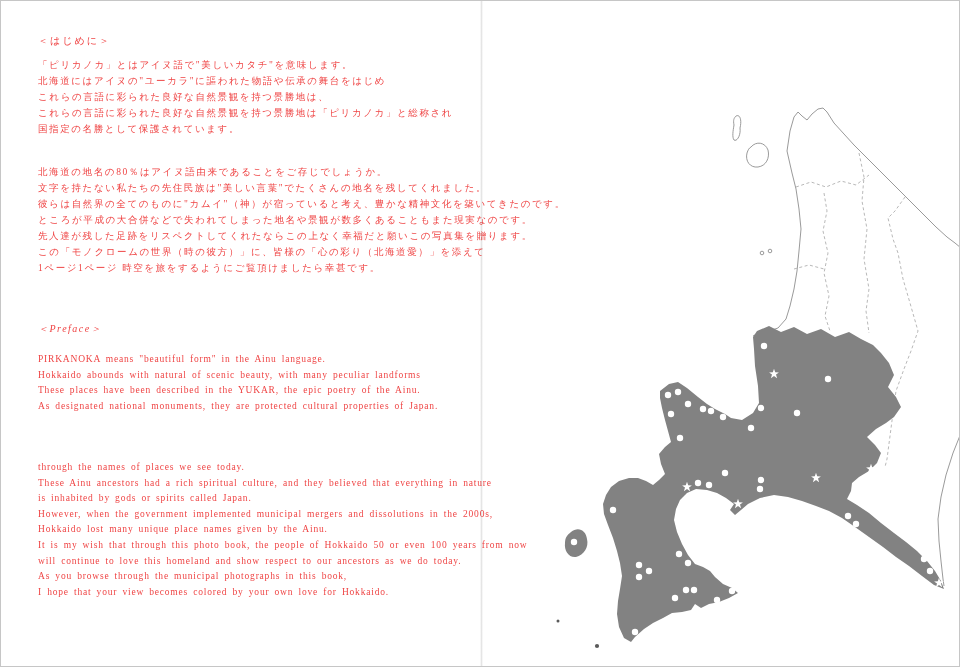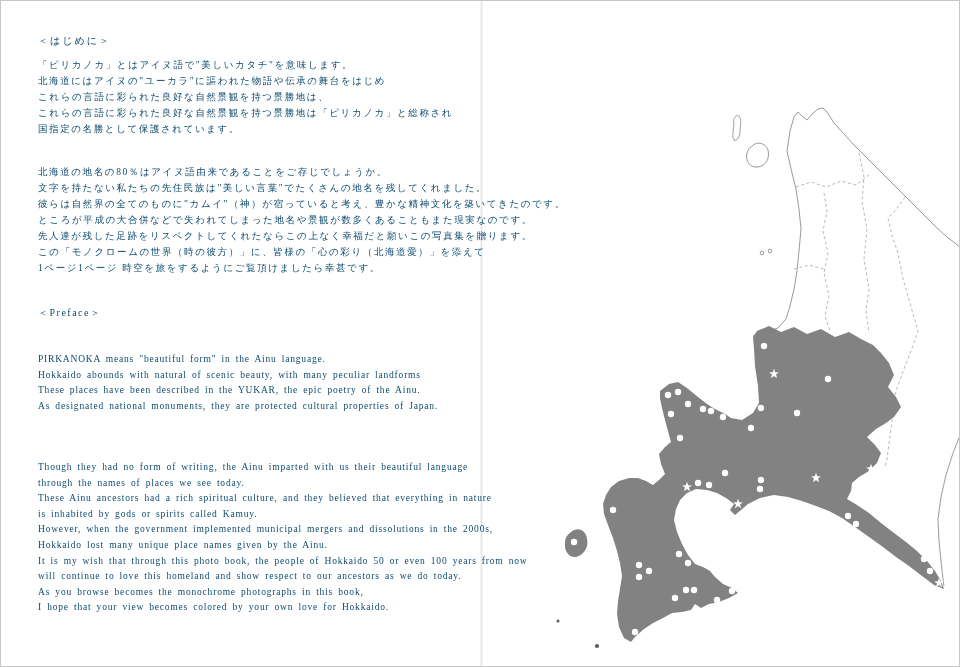--- a/index.html
+++ b/index.html
@@ -1,29 +1,29 @@
 <!DOCTYPE html>
 <html><head>
 <meta charset="utf-8">
 <style>
   html,body{margin:0;padding:0;background:#e9e9e9;}
   .spread{position:relative;width:960px;height:667px;background:#ffffff;border:1px solid #c6c6c6;box-sizing:border-box;overflow:hidden;
-          font-family:"Liberation Serif","DejaVu Serif",serif;color:#0c4a6e;}
+          font-family:"Liberation Serif","DejaVu Serif",serif;color:#ef4444;}
   .gutter{position:absolute;left:479px;top:0;width:3px;height:667px;
           background:linear-gradient(90deg,rgba(0,0,0,0.00),rgba(0,0,0,0.10),rgba(0,0,0,0.00));}
   .page{position:absolute;top:0;height:667px;width:480px;}
   .page-left{left:0;}
   .page-right{left:480px;}
 
   
   .jp-head{position:absolute;left:37px;top:33px;font-size:10px;letter-spacing:2px;}
   .jp-p1{position:absolute;left:37px;top:56px;}
   .jp-p2{position:absolute;left:37px;top:163px;}
   .jp-p1 .tl,.jp-p2 .tl{font-size:9.5px;line-height:16px;letter-spacing:1.6px;white-space:nowrap;}
-  .en-head{position:absolute;left:37px;top:305px;font-size:10px;letter-spacing:1.5px;}
+  .en-head{position:absolute;left:37px;top:321px;font-size:10px;letter-spacing:1.5px;font-style:italic;}
   .en-p1{position:absolute;left:37px;top:351px;}
   .en-p2{position:absolute;left:37px;top:459px;}
   .en-p1 .tl,.en-p2 .tl{font-size:9.5px;line-height:15.6px;letter-spacing:0.8px;word-spacing:2px;white-space:nowrap;}
 
   .map-wrap{position:absolute;left:480px;top:0;width:480px;height:667px;z-index:1;}
 </style>
 </head>
 <body>
 
 <div class="spread">
@@ -47,29 +47,28 @@
         <div class="tl">1ページ1ページ 時空を旅をするようにご覧頂けましたら幸甚です。</div>
       </div>
     <div class="en-head">＜Preface＞</div>
     <div class="en-p1">
         <div class="tl">PIRKANOKA means "beautiful form" in the Ainu language.</div>
         <div class="tl">Hokkaido abounds with natural of scenic beauty, with many peculiar landforms</div>
         <div class="tl">These places have been described in the YUKAR, the epic poetry of the Ainu.</div>
         <div class="tl">As designated national monuments, they are protected cultural properties of Japan.</div>
       </div>
     <div class="en-p2">
-        <div class="tl">Though they had no form of writing, the Ainu imparted with us their beautiful language</div>
         <div class="tl">through the names of places we see today.</div>
         <div class="tl">These Ainu ancestors had a rich spiritual culture, and they believed that everything in nature</div>
-        <div class="tl">is inhabited by gods or spirits called Kamuy.</div>
+        <div class="tl">is inhabited by gods or spirits called Japan.</div>
         <div class="tl">However, when the government implemented municipal mergers and dissolutions in the 2000s,</div>
         <div class="tl">Hokkaido lost many unique place names given by the Ainu.</div>
         <div class="tl">It is my wish that through this photo book, the people of Hokkaido 50 or even 100 years from now</div>
         <div class="tl">will continue to love this homeland and show respect to our ancestors as we do today.</div>
-        <div class="tl">As you browse becomes the monochrome photographs in this book,</div>
+        <div class="tl">As you browse through the municipal photographs in this book,</div>
         <div class="tl">I hope that your view becomes colored by your own love for Hokkaido.</div>
       </div>
   </div>
 
   <div class="map-wrap">
     <svg id="map-svg" width="480" height="667" viewBox="0 0 480 667">
 
       <g stroke="#8f8f8f" stroke-width="0.9" fill="none">
         <path d="M313,116 L309,130 306,150 311,172 315,188 318,208 320,228 318,250 316,270 313,288 309,305 305,318 297,327 288,330 278,332 272,335"></path>
         <path d="M313,116 L317,111 321,115 326,119 331,113 337,108 342,107 346,111 353,122 363,133 373,144 384,155 395,166 407,178 419,190 431,202 443,214 455,226 466,236 474,242 480,247"></path>

